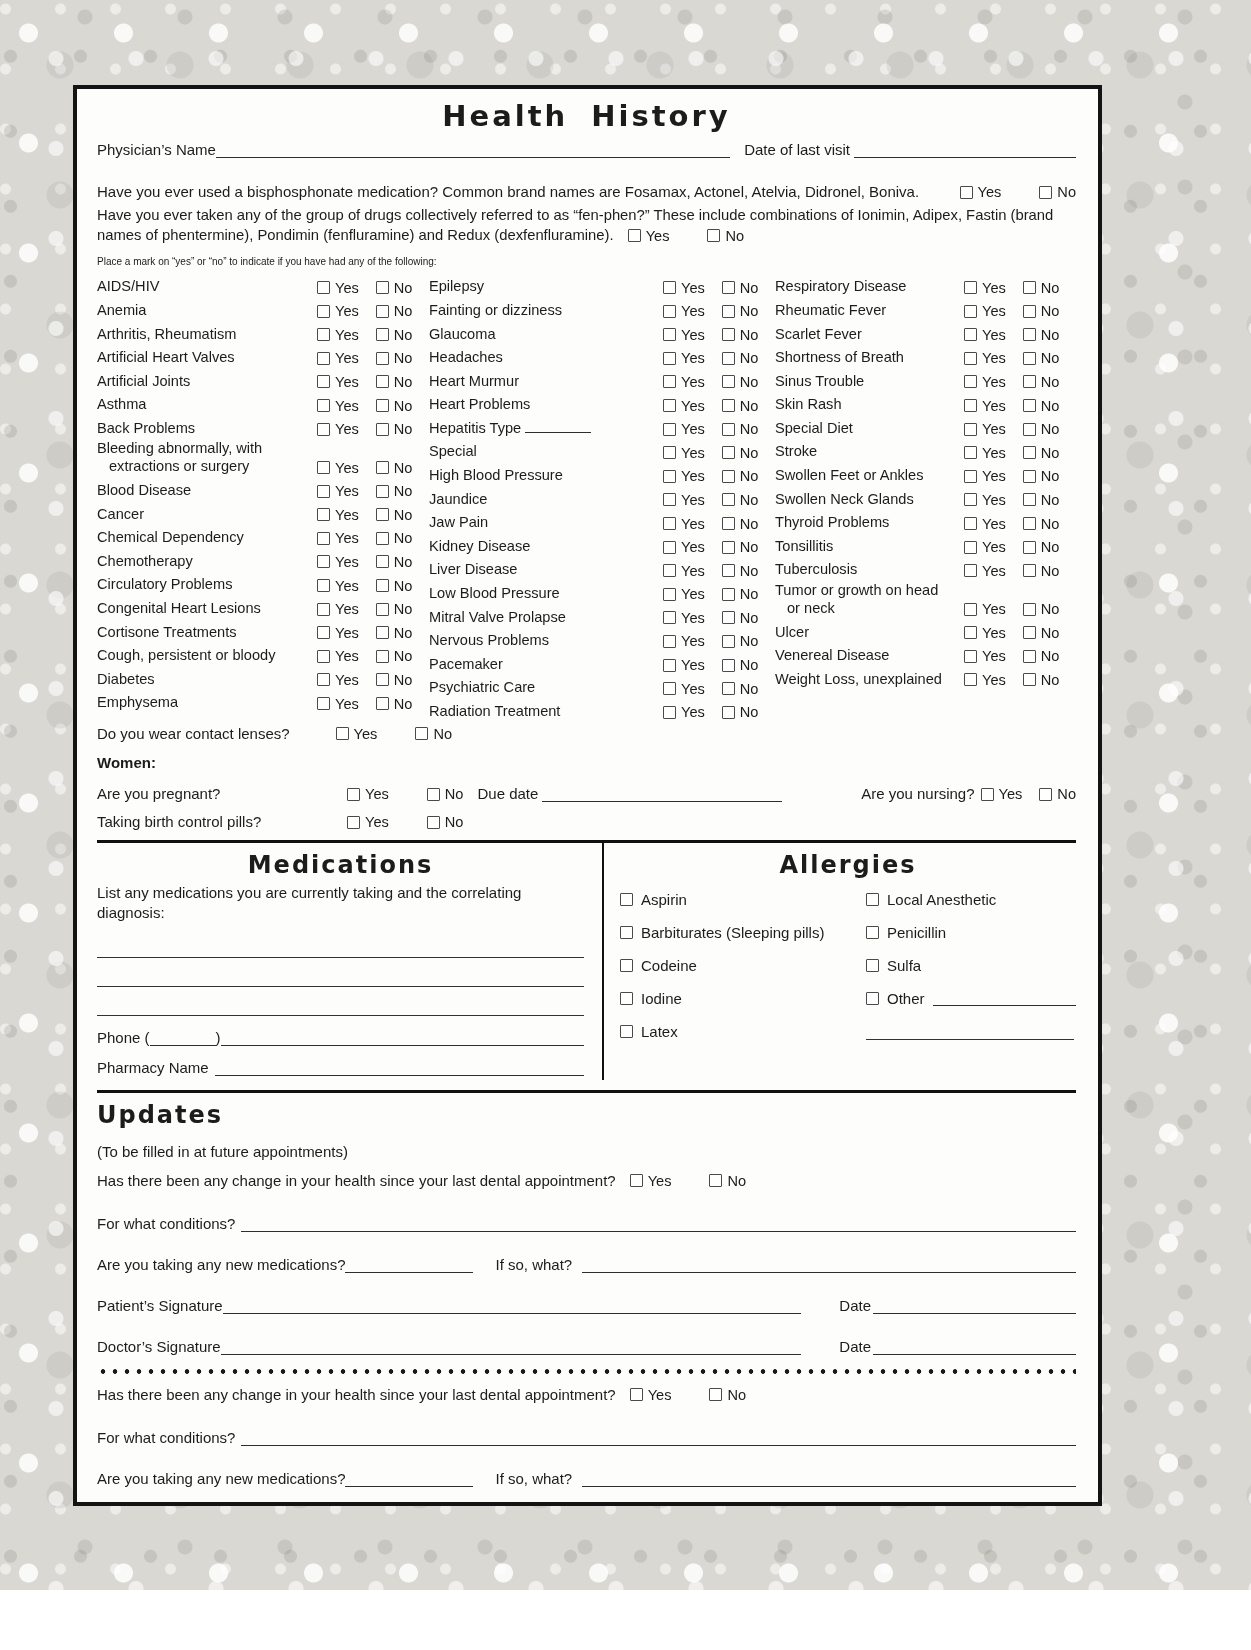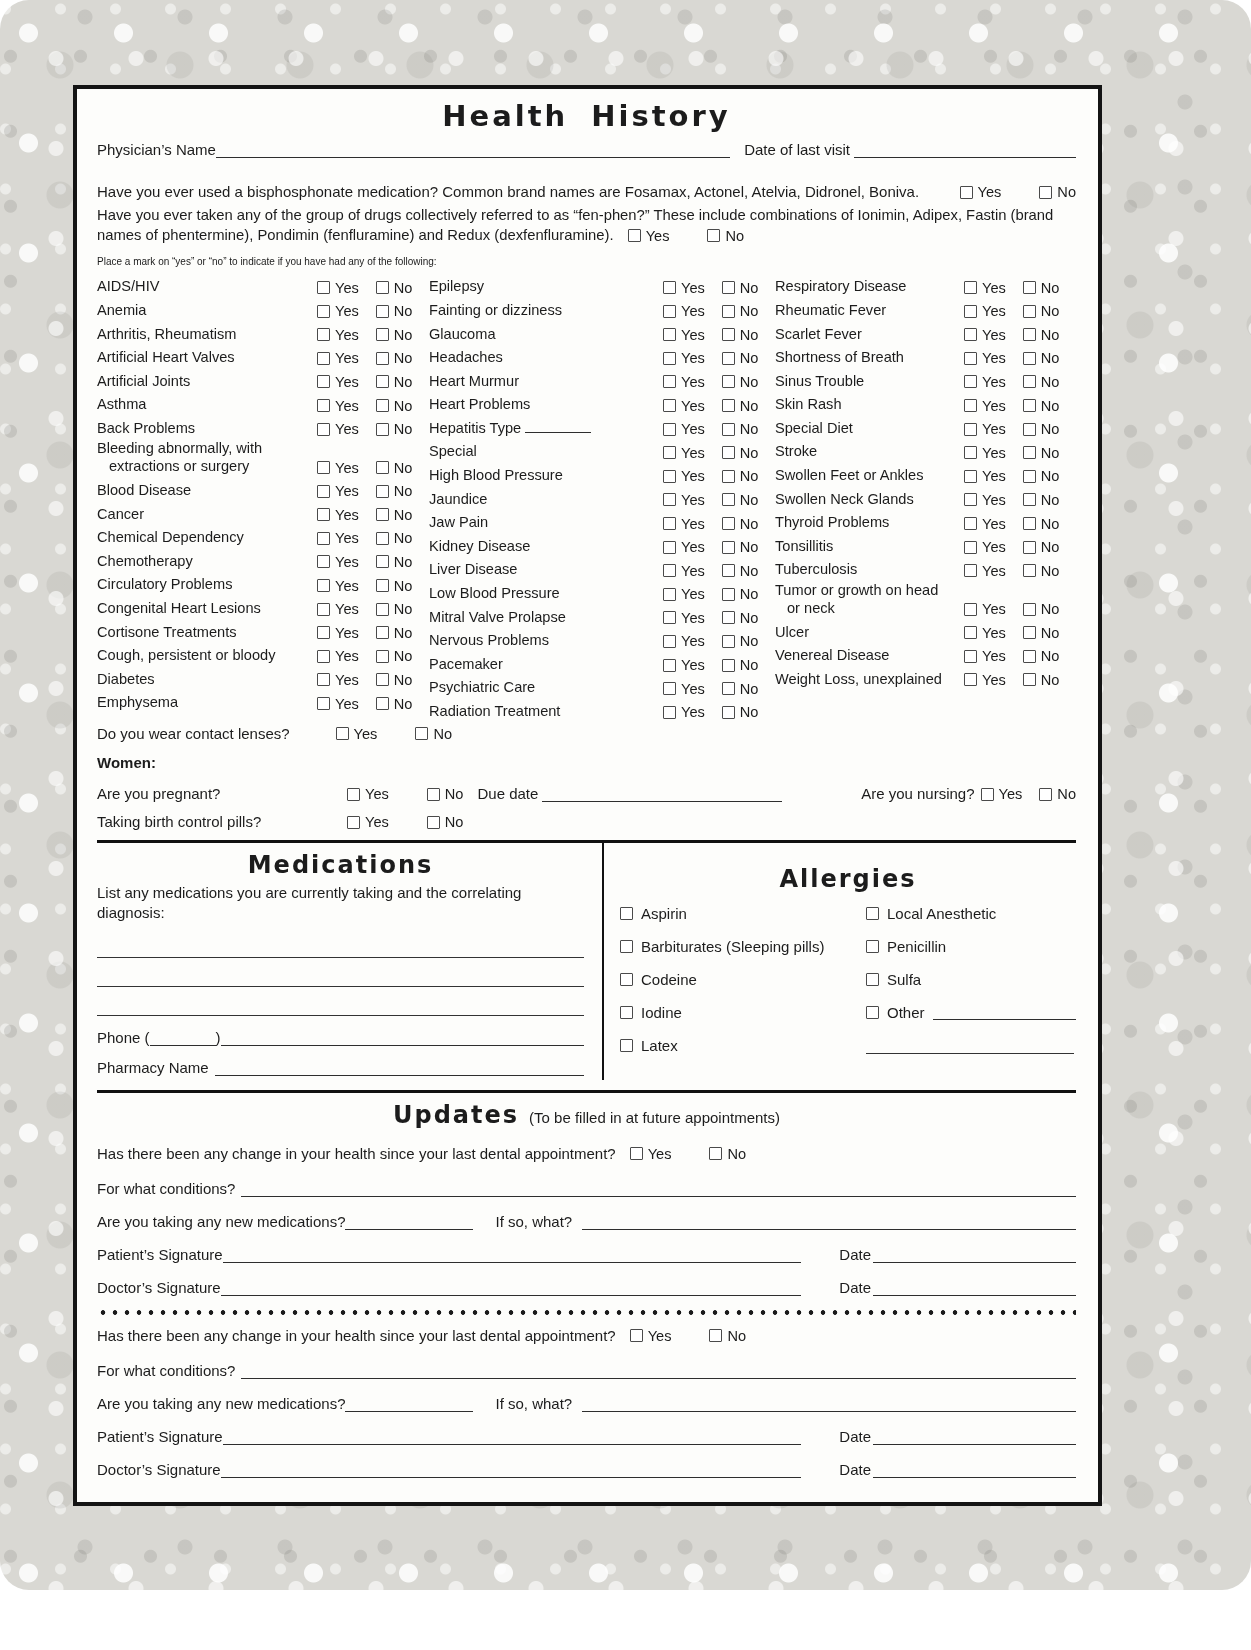--- a/index.html
+++ b/index.html
@@ -12,21 +12,20 @@
     position:relative; width:1251px; height:1590px; overflow:hidden;
     background-color:#d9d8d3;
     background-image:
       radial-gradient(circle at 30% 30%, rgba(255,255,255,.85) 0 9px, transparent 10px),
       radial-gradient(circle at 70% 65%, rgba(255,255,255,.6) 0 7px, transparent 8px),
       radial-gradient(circle at 15% 75%, rgba(105,105,100,.18) 0 6px, transparent 7px),
       radial-gradient(circle at 85% 20%, rgba(105,105,100,.16) 0 7px, transparent 8px),
       radial-gradient(circle at 50% 50%, rgba(115,115,110,.12) 0 13px, transparent 14px),
       radial-gradient(circle at 10% 15%, rgba(255,255,255,.5) 0 5px, transparent 6px);
     background-size: 95px 110px, 80px 90px, 70px 75px, 100px 85px, 120px 130px, 55px 60px;
-    border-radius: 29px;
   }
   .form {
     position:absolute; left:73px; top:85px; width:1029px; height:1421px;
     background:#fdfdfb; border:4px solid #141414;
     padding:8px 22px 14px 20px; overflow:hidden;
   }
   .form-title {
     text-align:center; font-family:"DejaVu Sans", sans-serif; font-weight:700;
     font-size:29px; letter-spacing:3px; word-spacing:10px; margin:2px 0 8px;
   }
@@ -76,37 +75,37 @@
   .contact-row { font-size:15px; margin-top:3px; align-items:center; }
   .contact-row .yn { margin-left:46px; }
 
   .women { margin-top:12px; font-size:15px; }
   .women-head { font-weight:bold; margin-bottom:5px; }
   .w-row { min-height:26px; align-items:flex-end; margin-bottom:2px; }
 
   .hr { border-top:3.5px solid #111; margin-top:10px; }
 
   
-  .med-al { display:flex;align-items:center; }
+  .med-al { display:flex; }
   .med-col { width:505px; padding:6px 18px 4px 0; }
   .vr { width:2px; background:#111; align-self:stretch; }
   .al-col { flex:1; padding:6px 0 4px 16px; }
   .med-intro { font-size:15px; line-height:1.33; margin:2px 0 6px; }
   .blank-line { border-bottom:1.3px solid #333; height:29px; }
   .med-row { margin-top:13px; font-size:15px; }
   .al-grid { display:flex; margin-top:4px; }
   .al-sub-left { width:246px; } .al-sub-right { flex:1; }
   .al-row { display:flex; align-items:center; min-height:33px; font-size:15px; gap:8px; }
   .al-row .blank { flex:1; height:14px; }
   .allergy-cont-line { border-bottom:1.2px solid #333; height:25px; margin-right:2px; }
 
   
-  .updates-head { display:flex; align-items:baseline; justify-content:center; gap:10px; margin:6px 0 0; }
+  .updates-head { display:flex; align-items:baseline; justify-content:center; gap:10px; margin:6px 0 0;flex-direction:column; }
   .updates-sub { font-size:15px; }
-  .u-row { display:flex; align-items:flex-end; font-size:15px; margin-top:12px; min-height:21px; }
+  .u-row { display:flex; align-items:flex-end; font-size:15px; margin-top:20px; min-height:21px; }
   .update-block .u-row:first-child { margin-top:10px; align-items:center; }
   .u-yn { margin-left:14px; }
   .dotted-sep {
     margin:14px 0 2px; height:5px;
     background-image: radial-gradient(circle, #1a1a1a 2px, transparent 2.6px);
     background-size:12px 5px; background-repeat:repeat-x;
   }
 </style>
 </head>
 <body>

